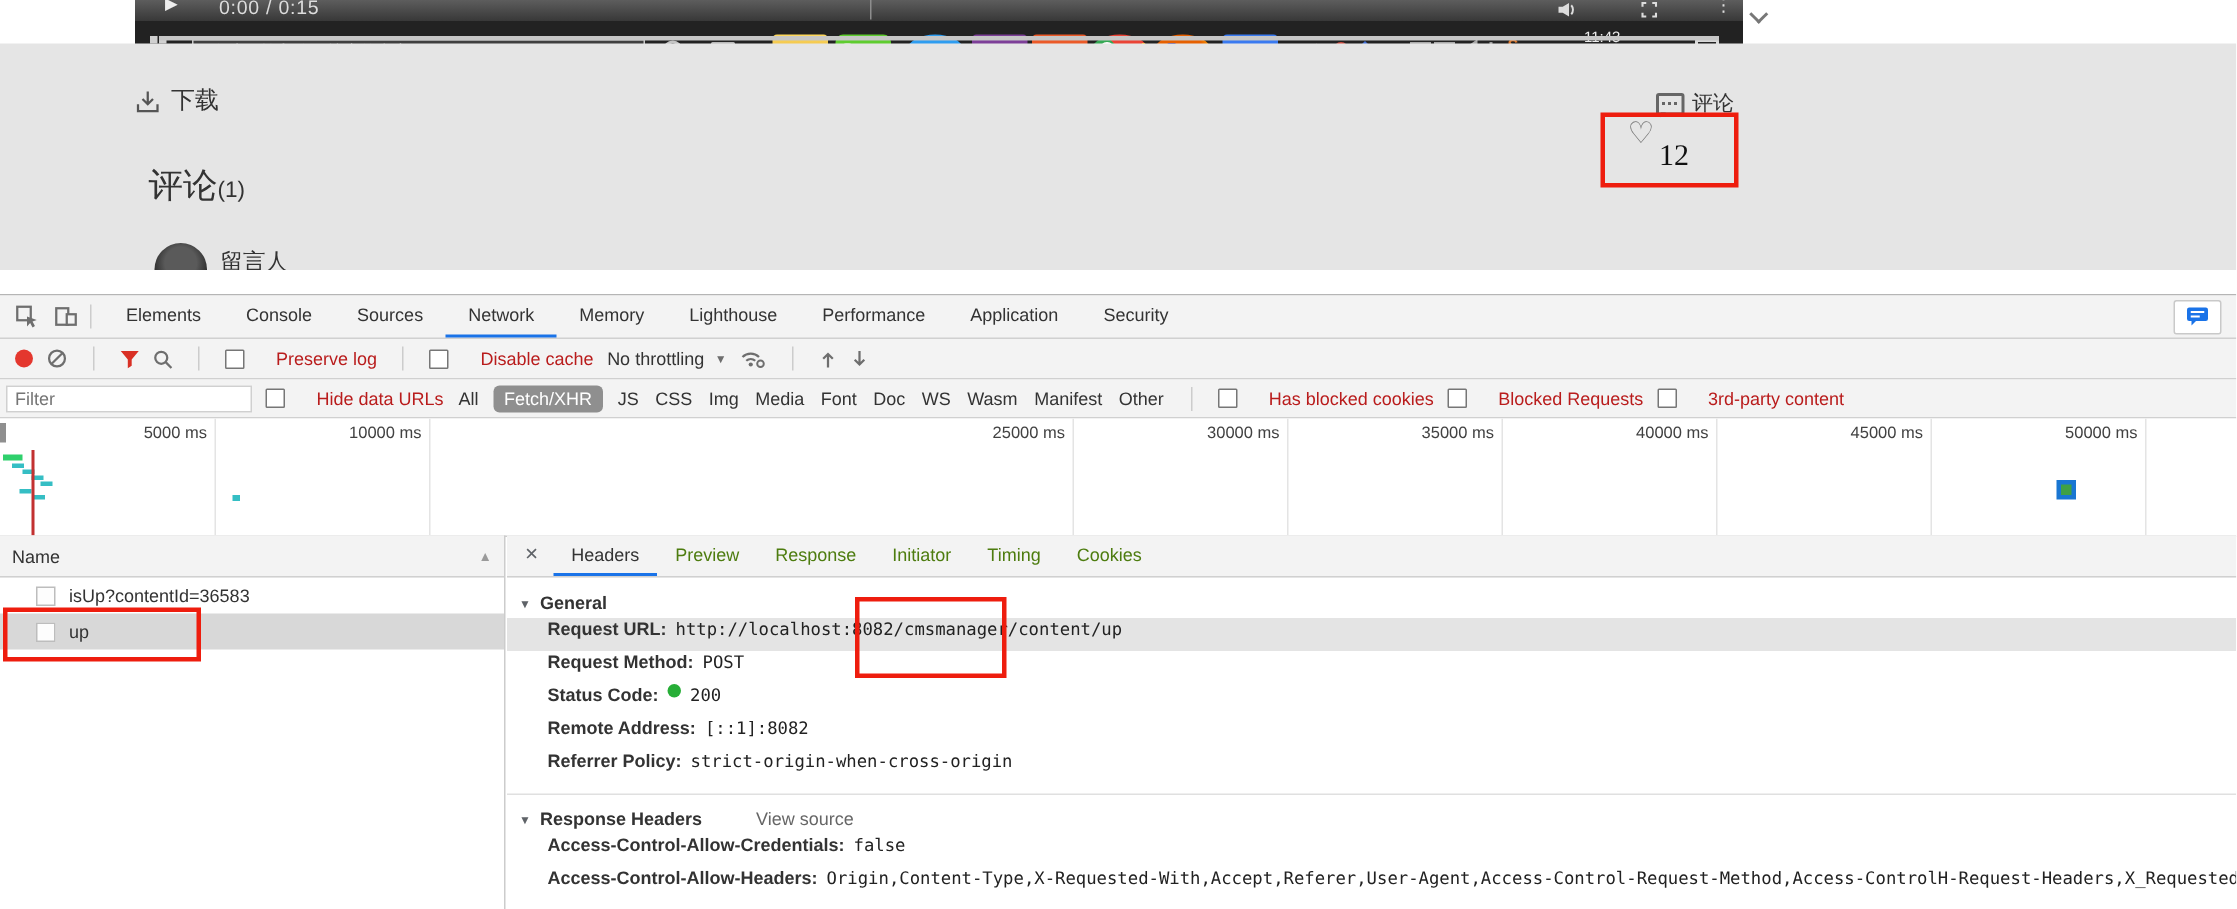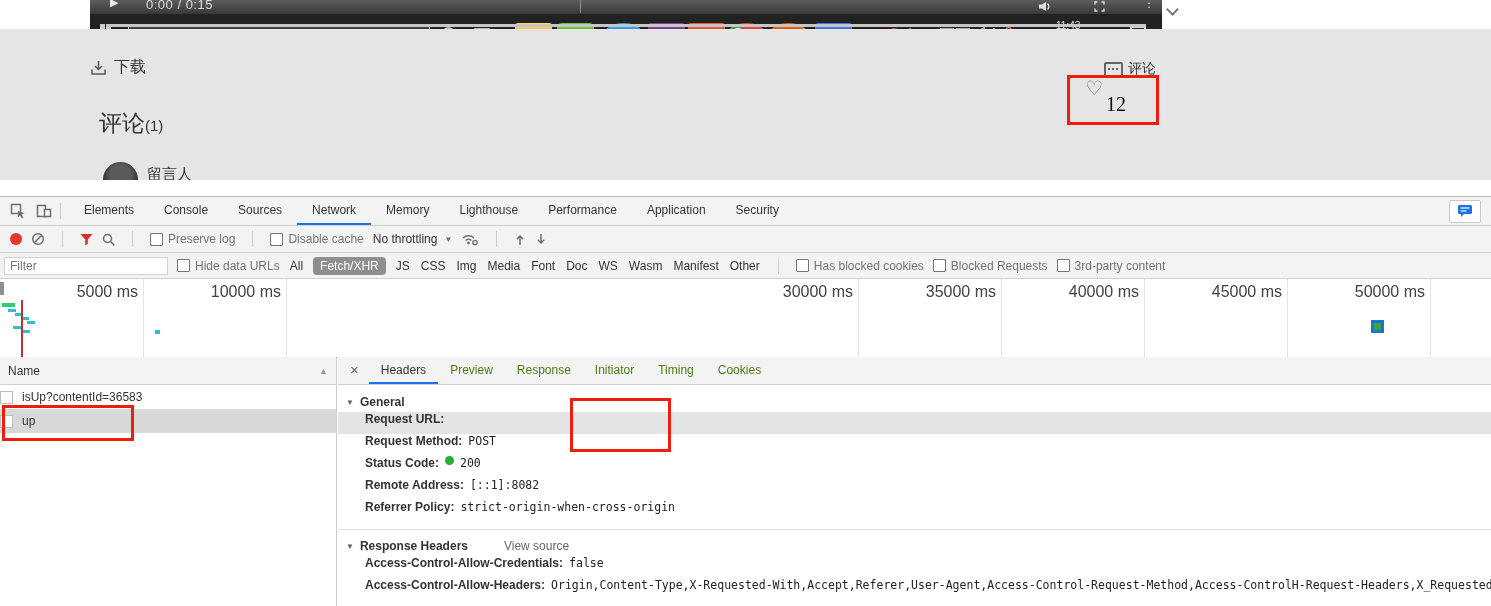--- a/index.html
+++ b/index.html
@@ -82,42 +82,42 @@
              display:flex;align-items:stretch;box-sizing:border-box}
   .tbico{margin:6px 0 0 10px}
   .vdiv{width:1px;height:16px;background:#ccc;margin:0 8px;align-self:center}
   .dtab{padding:0 15px;line-height:27px;color:#333;border-bottom:2px solid transparent}
   .dtab.active{border-bottom-color:#1a73e8}
   .fbbox{margin-left:auto;margin-right:10px;align-self:center;width:30px;height:21px;border:1px solid #c9c9c9;background:#fff;
          display:flex;align-items:center;justify-content:center;border-radius:2px}
   .dt-toolbar{position:absolute;left:0;top:29px;width:100%;height:27px;background:#f3f3f3;border-bottom:1px solid #d0d0d0;
               display:flex;align-items:center;gap:9px;padding-left:10px;box-sizing:border-box}
   .rec{width:12px;height:12px;border-radius:50%;background:#e4372e}
-  .cblabel{display:flex;align-items:center;gap:5px;color:#737373}
+  .cblabel{display:flex;align-items:center;gap:21px;color:#b91c1c}
   .cb{width:11px;height:11px;border:1px solid #767676;background:#fff;display:inline-block;border-radius:1px}
   .throttle{display:flex;align-items:center;gap:7px;color:#333}
   .ddarr{font-size:8px;color:#6e6e6e}
   .dt-filterbar{position:absolute;left:0;top:56px;width:100%;height:26px;background:#f3f3f3;border-bottom:1px solid #d0d0d0;
                 display:flex;align-items:center;gap:9px;padding-left:4px;box-sizing:border-box}
   .flt{width:152px;height:16px;border:1px solid #d0d0d0;font-size:12px;padding:0 5px;color:#333;background:#fff;font-family:inherit}
   .ftype{color:#333;padding:2px 1px}
   .ftype.pill{background:#8f8f8f;color:#fff;border-radius:4px;padding:2px 7px}
   .dt-timeline{position:absolute;left:0;top:82px;width:100%;height:78px;background:#fff;border-bottom:1px solid #ccc;overflow:hidden}
   .tlcell{position:absolute;top:0;height:100%;width:143px;border-right:1px solid #e4e4e4}
-  .tlcell span{position:absolute;right:5px;top:4px;font-size:16px;color:#424242}
+  .tlcell span{position:absolute;right:5px;top:4px;font-size:11px;color:#424242}
   .tlsb{position:absolute;left:0;top:3px;width:4px;height:13px;background:#8f8f8f}
   .mgreen{position:absolute;left:2px;top:24px;width:13px;height:4px;background:#2fd06c}
   .mt{position:absolute;background:#35bec4;width:8px;height:3px}
   .redline{position:absolute;left:21px;top:21px;width:2px;height:57px;background:#c23131}
   .wfsel{position:absolute;left:1371px;top:41px;width:13px;height:13px;background:#1976d2}
   .wfsel::after{content:"";position:absolute;inset:3px;background:#3fa044}
   .dt-requests{position:absolute;left:0;top:160px;width:337px;bottom:0;border-right:1px solid #ccc;box-sizing:border-box}
   .reqhead{height:28px;background:#f3f3f3;border-bottom:1px solid #d0d0d0;line-height:28px;padding-left:8px;color:#333;position:relative;box-sizing:border-box}
   .sort{position:absolute;right:8px;top:0;font-size:9px;color:#9a9a9a}
-  .reqrow{height:24px;display:flex;align-items:center;gap:9px;padding-left:0;color:#333}
+  .reqrow{height:24px;display:flex;align-items:center;gap:9px;padding-left:24px;color:#333}
   .reqrow.sel{background:#d8d8d8}
   .ficon{width:11px;height:11px;border:1px solid #bdbdbd;background:#fdfdfd;flex:none}
   .reqannot{left:2px;top:48px;width:126px;height:30px}
   .dt-details{position:absolute;left:338px;top:160px;right:0;bottom:0}
   .dethead{height:28px;background:#f3f3f3;border-bottom:1px solid #d0d0d0;display:flex;align-items:stretch;box-sizing:border-box}
   .xclose{color:#5f6368;font-size:15px;line-height:26px;margin:0 10px 0 12px}
   .det{padding:0 12px;line-height:26px;color:#4d7c0f;border-bottom:2px solid transparent}
   .det.active{color:#333;border-bottom-color:#1a73e8}
   .detbody{position:absolute;left:0;top:29px;right:0;bottom:0;overflow:hidden;background:#fff}
   .sechead{height:20px;display:flex;align-items:center;gap:6px;padding-left:8px;margin-top:6px;color:#333}
@@ -347,20 +347,23 @@
       </span>
     </div>
 
     <div class="dt-timeline">
       <span class="tlcell" style="left:0">
           <span>5000 ms</span>
         </span>
       <span class="tlcell" style="left:143px">
           <span>10000 ms</span>
         </span>
+      <span class="tlcell" style="left:572px">
+          <span>25000 ms</span>
+        </span>
       <span class="tlcell" style="left:715px">
           <span>30000 ms</span>
         </span>
       <span class="tlcell" style="left:858px">
           <span>35000 ms</span>
         </span>
       <span class="tlcell" style="left:1001px">
           <span>40000 ms</span>
         </span>
       <span class="tlcell" style="left:1144px">
@@ -408,20 +411,21 @@
         <span class="det">Timing</span>
         <span class="det">Cookies</span>
       </div>
       <div class="detbody">
         <div class="sechead">
           <span class="tri">▼</span>
           <b>General</b>
         </div>
         <div class="kv hl">
           <b>Request URL:</b>
+          <span class="mono">http://localhost:8082/cmsmanager/content/up</span>
         </div>
         <div class="kv">
           <b>Request Method:</b>
           <span class="mono">POST</span>
         </div>
         <div class="kv">
           <b>Status Code:</b>
           <span class="dot"></span>
           <span class="mono">200</span>
         </div>

